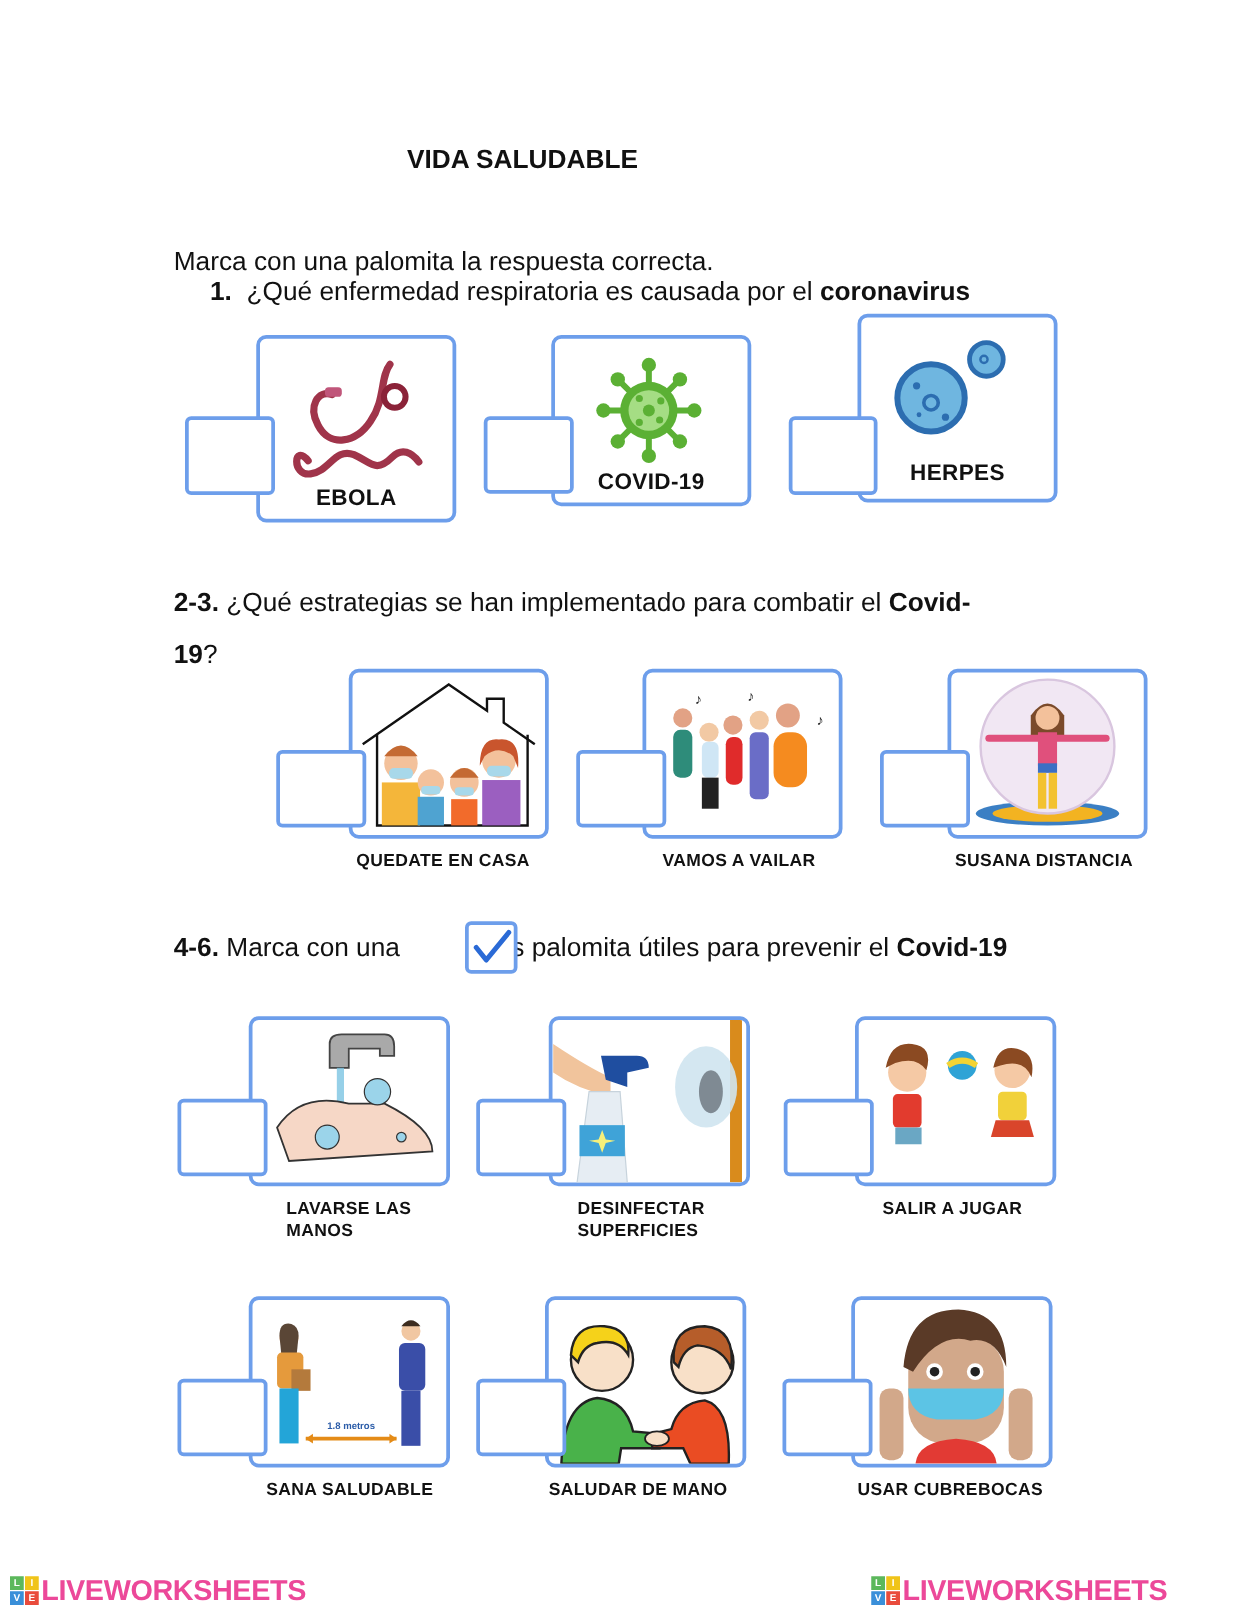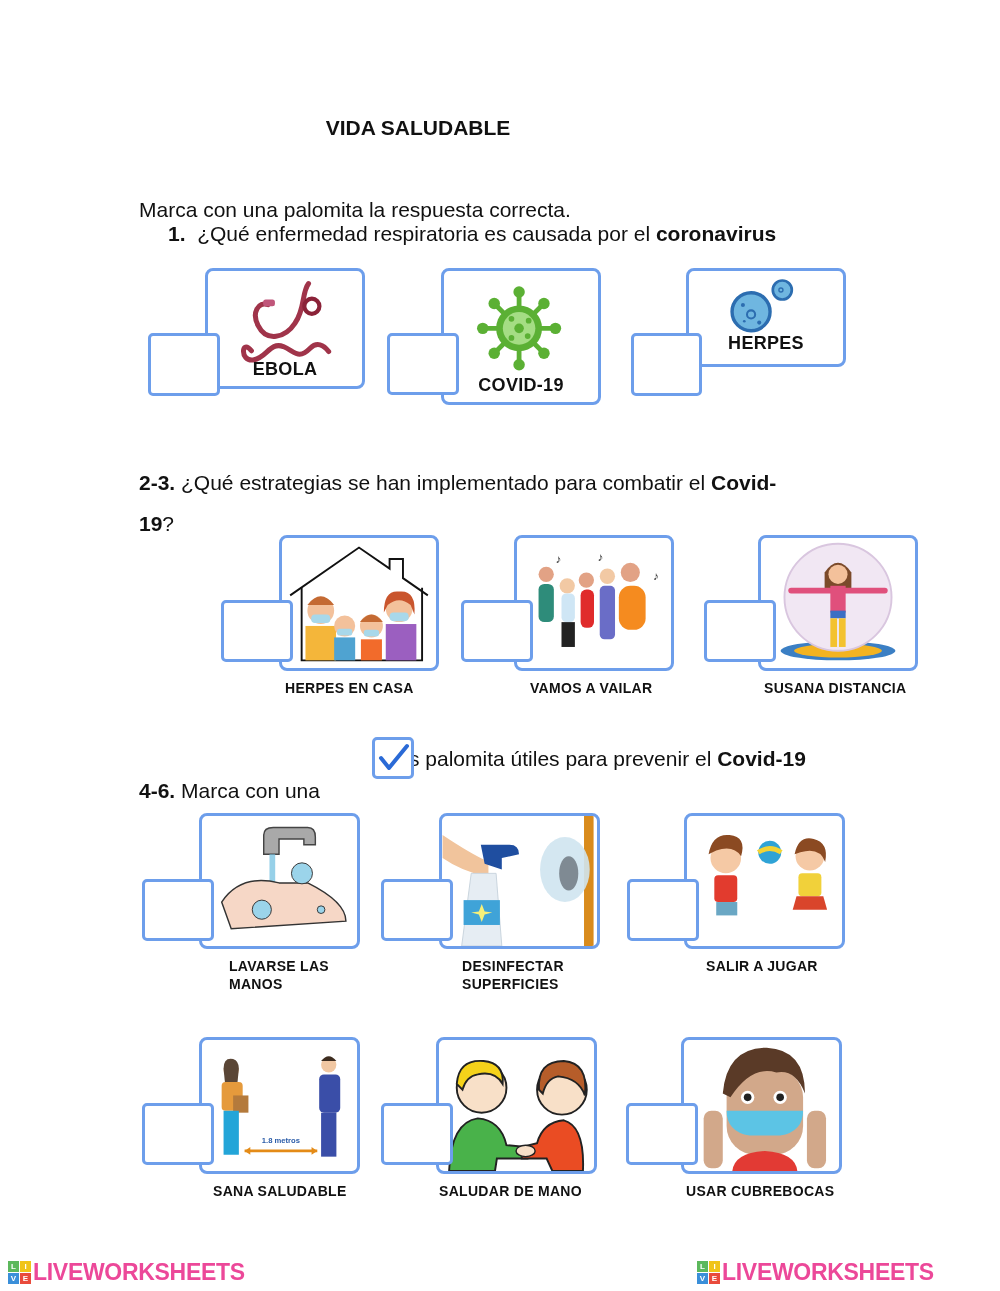--- a/index.html
+++ b/index.html
@@ -25,21 +25,21 @@
 <body>
 
 <div class="abs title">VIDA SALUDABLE</div>
 <div class="abs instr">Marca con una palomita la respuesta correcta.</div>
 
 <div class="abs q" style="left:168px; top:222px;">
   <b>1.</b>&nbsp;
   <span>¿Qué enfermedad respiratoria es causada por el </span><b>coronavirus</b>
 </div>
 
-<div class="card" style="left:205px; top:268px; width:160px; height:121px;">
+<div class="card" style="left:205px; top:268px; width:160px; height:150px;">
   <svg viewBox="0 0 160 137">
     <path d="M60 40 C 48 36, 40 50, 48 65 C 58 85, 80 80, 92 62 C 104 45, 100 25, 108 15" stroke="#a0344a" stroke-width="6" fill="none" stroke-linecap="round"></path>
     <circle cx="112" cy="42" r="9" stroke="#8b2238" stroke-width="5" fill="none"></circle>
     <path d="M40 95 C 28 80, 26 108, 42 106 C 58 104, 62 84, 78 90 C 92 96, 96 106, 110 92 C 118 84, 126 88, 132 96" stroke="#a0344a" stroke-width="6" fill="none" stroke-linecap="round"></path>
     <rect x="54" y="34" width="14" height="8" rx="3" fill="#c0567a"></rect>
   </svg>
   <div class="lbl">EBOLA</div>
 </div>
 <div class="chk" style="left:148px; top:333px; width:72px; height:63px;"></div>
 
@@ -72,21 +72,21 @@
         <circle cx="70" cy="50" r="3"></circle>
         <circle cx="88" cy="52" r="3"></circle>
         <circle cx="70" cy="70" r="3"></circle>
         <circle cx="87" cy="68" r="3"></circle>
       </g>
   </svg>
   <div class="lbl">COVID-19</div>
 </div>
 <div class="chk" style="left:387px; top:333px; width:72px; height:62px;"></div>
 
-<div class="card" style="left:686px; top:268px; width:160px; height:99px;">
+<div class="card" style="left:686px; top:251px; width:160px; height:151px;">
   <svg viewBox="0 0 160 137">
     <circle cx="58" cy="60" r="28" fill="#6fb6e0" stroke="#2c6db0" stroke-width="5"></circle>
     <circle cx="58" cy="64" r="6" fill="none" stroke="#2c6db0" stroke-width="3"></circle>
     <circle cx="46" cy="50" r="3" fill="#2c6db0"></circle>
       <circle cx="70" cy="76" r="3" fill="#2c6db0"></circle>
       <circle cx="48" cy="74" r="2" fill="#2c6db0"></circle>
     <circle cx="104" cy="28" r="14" fill="#6fb6e0" stroke="#2c6db0" stroke-width="4"></circle>
     <circle cx="102" cy="28" r="3" fill="none" stroke="#2c6db0" stroke-width="2"></circle>
   </svg>
   <div class="lbl" style="bottom:10px;">HERPES</div>
@@ -115,21 +115,21 @@
     <circle cx="93" cy="92" r="12" fill="#f3c19b"></circle>
       <path d="M81 88 Q93 72 105 88" fill="#c46a33"></path>
     <rect x="85" y="96" width="16" height="7" rx="3" fill="#a8d8ea"></rect>
     <rect x="108" y="90" width="32" height="38" fill="#9b5fc0"></rect>
     <circle cx="122" cy="74" r="14" fill="#f3c19b"></circle>
       <path d="M106 78 Q106 54 122 56 Q140 54 138 80 L134 70 Q122 60 110 70 Z" fill="#c9552d"></path>
     <rect x="112" y="78" width="20" height="9" rx="4" fill="#a8d8ea"></rect>
   </svg>
 </div>
 <div class="chk" style="left:221px; top:600px; width:72px; height:62px;"></div>
-<div class="cap" style="left:285px; top:679px;">HERPES EN CASA</div>
+<div class="cap" style="left:285px; top:679px;">QUEDATE EN CASA</div>
 
 <div class="card" style="left:514px; top:535px; width:160px; height:136px;">
   <svg viewBox="0 0 160 136">
     <g>
       <circle cx="30" cy="38" r="8" fill="#e2a285"></circle>
         <rect x="22" y="48" width="16" height="40" rx="6" fill="#2e8c7a"></rect>
       <circle cx="52" cy="50" r="8" fill="#f2c9a4"></circle>
         <rect x="46" y="58" width="14" height="30" rx="5" fill="#cfe6f5"></rect>
         <rect x="46" y="88" width="14" height="26" fill="#222"></rect>
       <circle cx="72" cy="44" r="8" fill="#e2a285"></circle>
@@ -157,21 +157,21 @@
     <rect x="28" y="52" width="104" height="6" rx="3" fill="#e0507c"></rect>
     <rect x="72" y="50" width="16" height="28" fill="#e0507c"></rect>
     <rect x="72" y="76" width="16" height="8" fill="#3b6fc4"></rect>
     <rect x="72" y="84" width="7" height="30" fill="#f3c22f"></rect>
       <rect x="81" y="84" width="7" height="30" fill="#f3c22f"></rect>
   </svg>
 </div>
 <div class="chk" style="left:704px; top:600px; width:72px; height:62px;"></div>
 <div class="cap" style="left:764px; top:679px;">SUSANA DISTANCIA</div>
 
-<div class="abs q" style="left:139px; top:747px;margin-top:32px;">
+<div class="abs q" style="left:139px; top:747px;">
   <b>4-6.</b><span> Marca con una</span>
 </div>
 <div class="abs q" style="left:409px; top:747px;">
   <span>s palomita útiles para prevenir el </span><b>Covid-19</b>
 </div>
 <div class="bigchk">
   <svg viewBox="0 0 36 36" width="36" height="36">
     <path d="M6 18 L14 28 L32 6" stroke="#2a6ad6" stroke-width="4" fill="none" stroke-linecap="round" stroke-linejoin="round"></path>
   </svg>
 </div>

